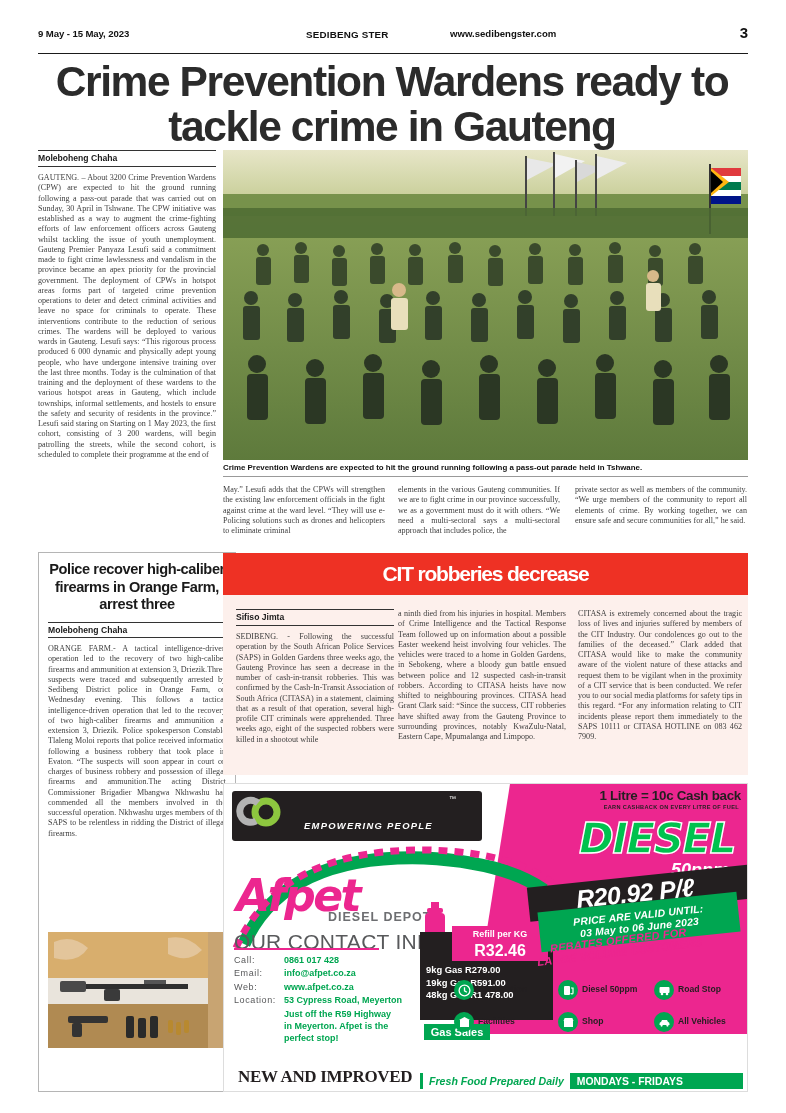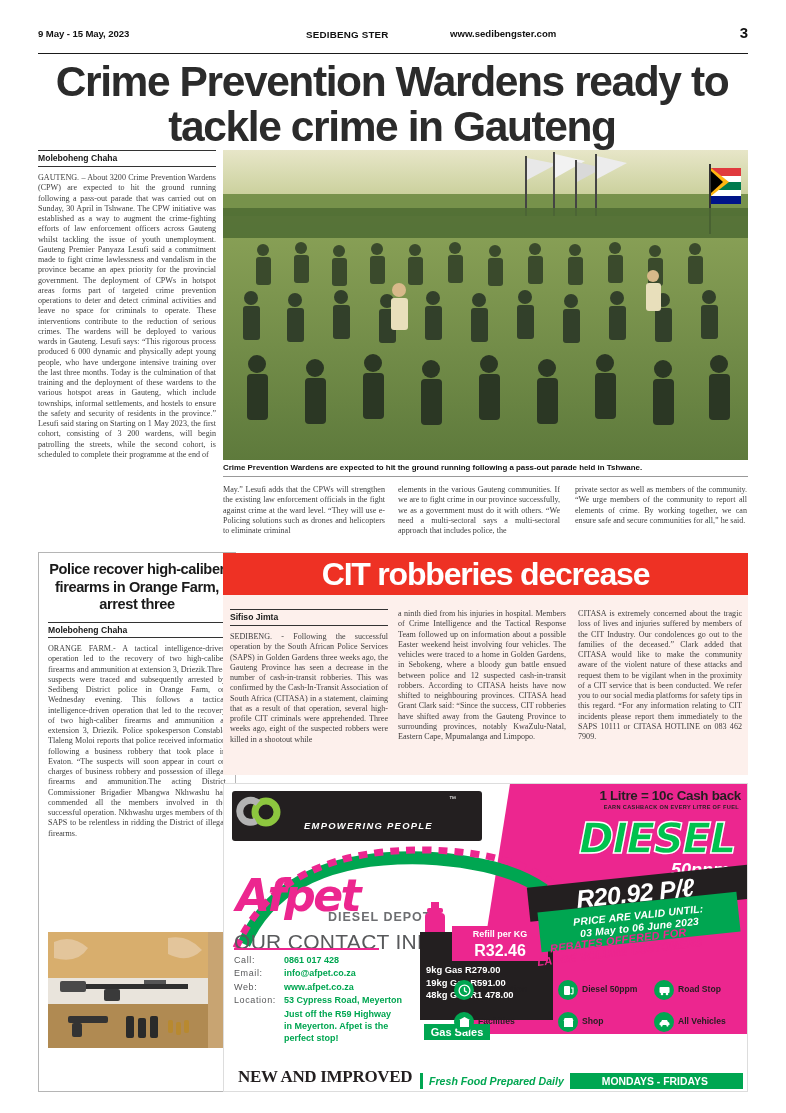--- a/index.html
+++ b/index.html
@@ -88,29 +88,29 @@
   }
 
   
   .cit-band {
     position: absolute; left: 223px; top: 553px; width: 525px; height: 42px;
     background: #ee3124;
   }
   .cit-band-text {
     position: absolute; left: 0; top: 0; width: 525px; height: 42px;
     display: flex; align-items: center; justify-content: center;
-    color: #fff; font-size: 32px; font-weight: bold; letter-spacing: -1.2px;
+    color: #fff; font-size: 21px; font-weight: bold; letter-spacing: -1.2px;
     font-family: "Liberation Sans", sans-serif;
   }
   .cit-body-bg {
     position: absolute; left: 223px; top: 595px; width: 525px; height: 180px;
     background: #fdf0ec;
   }
   .cit-col { position: absolute; top: 609px; }
-  .cit-col.c1 { left: 230px; width: 158px; }
+  .cit-col.c1 { left: 236px; width: 158px; }
   .cit-col.c2 { left: 398px; width: 168px; }
   .cit-col.c3 { left: 578px; width: 164px; }
   .cit-byline-rule { border-top: 1.2px solid #333; border-bottom: 1.1px solid #333;
                      padding: 2px 0 3px 0; margin-bottom: 6px; }
 
   
   .ad {
     position: absolute; left: 223px; top: 783px; width: 525px; height: 309px;
     background: #ffffff; overflow: hidden; border: 1px solid #ddd;
   }
@@ -257,21 +257,21 @@
   .ic-circle {
     width: 20px; height: 20px; border-radius: 50%; background: #00a651;
     display: flex; align-items: center; justify-content: center;
     color: #fff; font-size: 10px; flex: none;
   }
   .ic-label {
     font-size: 8.6px; font-weight: bold; color: #231f20; line-height: 9.6px;
   }
   .footer-bar {
     position: absolute; left: 196px; bottom: 2px; right: 4px; height: 16px;
-    background: #00a651; display: flex; align-items: center; gap: 25px;
+    background: #00a651; display: flex; align-items: center;
   }
   .fb-left {
     background: #fff; color: #00a651; font-size: 10.6px; font-weight: bold;
     padding: 2px 6px; margin-left: 3px; font-style: italic;
   }
   .fb-right { color: #fff; font-size: 10.4px; font-weight: bold; margin-left: 7px; }
 
   
   .dash-arc { position: absolute; }
 </style>

